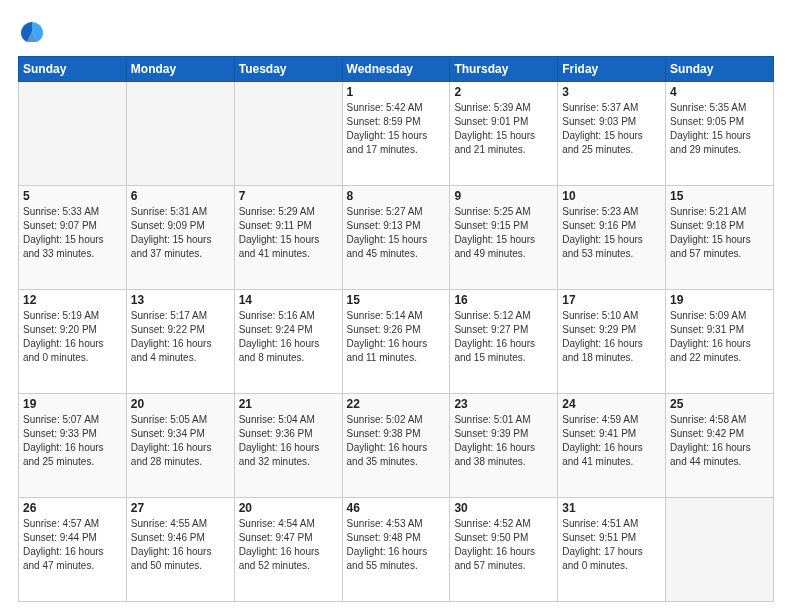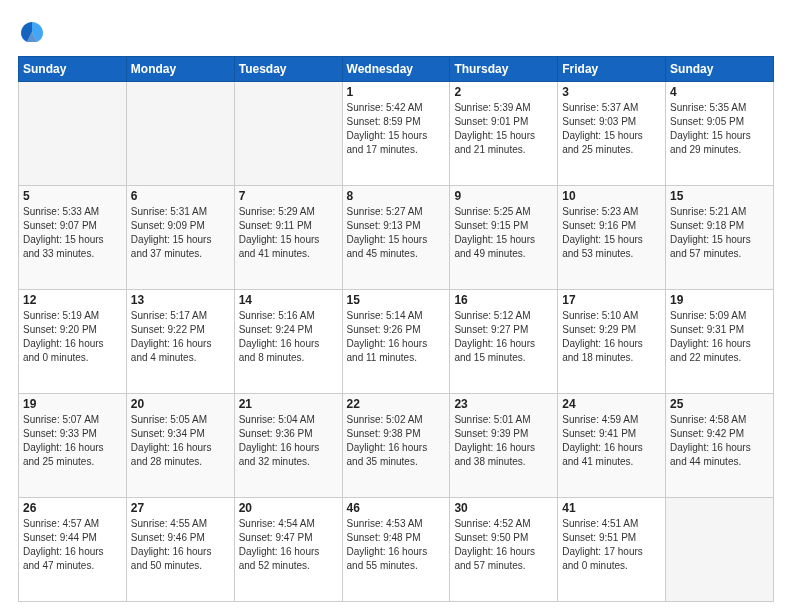--- a/index.html
+++ b/index.html
@@ -269,20 +269,20 @@
           </td>
           <td>
             <div class="day-number">46</div>
             <div class="day-info">Sunrise: 4:53 AM<br>Sunset: 9:48 PM<br>Daylight: 16 hours and 55 minutes.</div>
           </td>
           <td>
             <div class="day-number">30</div>
             <div class="day-info">Sunrise: 4:52 AM<br>Sunset: 9:50 PM<br>Daylight: 16 hours and 57 minutes.</div>
           </td>
           <td>
-            <div class="day-number">41</div>
+            <div class="day-number">31</div>
             <div class="day-info">Sunrise: 4:51 AM<br>Sunset: 9:51 PM<br>Daylight: 17 hours and 0 minutes.</div>
           </td>
           <td class="empty"></td>
         </tr>
       </tbody>
   </table>
 </div>
 
 </body></html>

